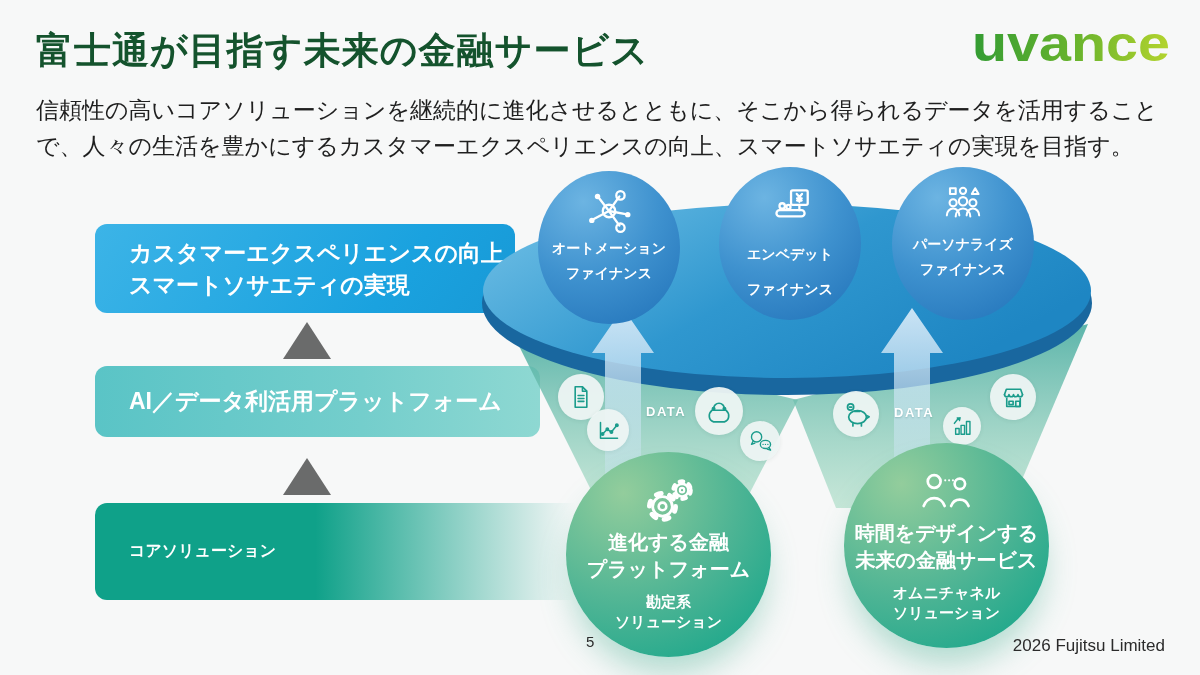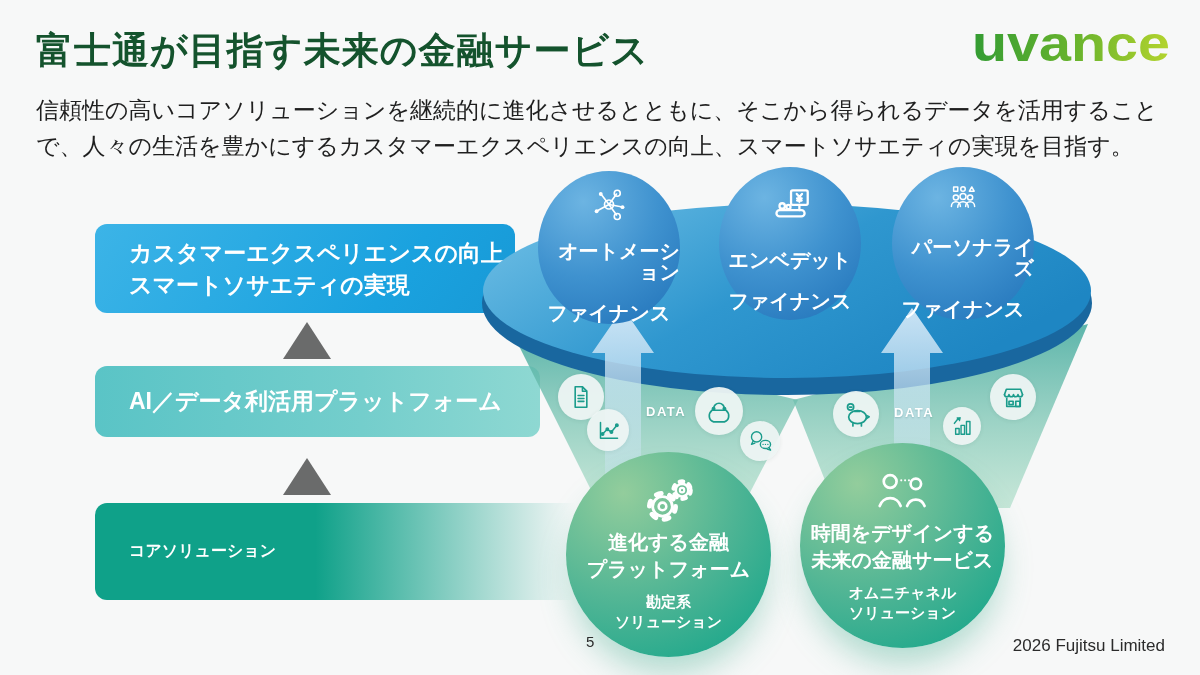--- a/index.html
+++ b/index.html
@@ -18,30 +18,30 @@
           background:linear-gradient(to right,#5ac4c6 0%,#74cecc 60%,#8ed8d2 100%); }
   .bar3 { left:95px; top:503px; width:490px; height:97px; font-size:16px;
           background:linear-gradient(to right,#0fa189 0%,#0fa189 45%,rgba(15,161,137,0) 98%); }
   .tri { position:absolute; width:0; height:0; border-left:24px solid transparent; border-right:24px solid transparent; border-bottom:37px solid #6a6b6b; z-index:2; }
   .tri1 { left:283px; top:322px; } .tri2 { left:283px; top:458px; }
   .svg-layer { position:absolute; left:0; top:0; z-index:3; pointer-events:none; }
   .egg { position:absolute; width:142px; height:153px; border-radius:50%; z-index:4;
          background:radial-gradient(circle at 32% 20%, #6cb4e2 0%, #3f92cf 48%, #2071b8 100%);
          display:flex; flex-direction:column; align-items:center; color:#fff; text-align:center; }
   .egg .ic { margin-top:17px; height:46px; }
-  .egg .t { font-size:20px; font-weight:bold; line-height:21px; margin-top:20px;text-align:right; }
-  .egg1 { left:538px; top:171px; } .egg2 { left:719px; top:167px; } .egg3 { left:892px; top:167px; }
+  .egg .t { font-size:14px; font-weight:bold; line-height:21px; margin-top:4px;text-align:right; }
+  .egg1 { left:538px; top:171px; } .egg2 { left:719px; top:167px;gap:10px; } .egg3 { left:892px; top:167px; }
   .mini { position:absolute; border-radius:50%; background:rgba(237,244,243,0.95); z-index:5;
           display:flex; align-items:center; justify-content:center; box-shadow:0 1px 4px rgba(0,60,50,0.08); }
   .data-label { position:absolute; z-index:5; color:#fff; font-weight:bold; font-size:13px; letter-spacing:1.5px; text-shadow:0 1px 2px rgba(0,80,80,0.25); }
   .gcircle { position:absolute; width:205px; height:205px; border-radius:50%; z-index:5;
              background:radial-gradient(circle at 28% 20%, #93cd9c 0%, #4db494 52%, #0ca388 100%);
              box-shadow:0 22px 32px -6px rgba(60,170,140,0.38);
              display:flex; flex-direction:column; align-items:center; color:#fff; text-align:center; }
-  .gc1 { left:566px; top:452px; } .gc2 { left:800px; top:443px;align-items:center; }
+  .gc1 { left:566px; top:452px; } .gc2 { left:844px; top:443px;align-items:center; }
   .gcircle .ic { margin-top:24px; height:50px; }
   .gcircle .tt { font-size:20px; font-weight:bold; line-height:27px; margin-top:3px; }
   .gcircle .st { font-size:15px; font-weight:bold; line-height:20px; margin-top:9px; }
   .page-num { position:absolute; left:586px; top:633px; font-size:15px; color:#2b2b2b; z-index:6; }
   .copyright { position:absolute; right:35px; top:636px; font-size:17px; color:#2b2b2b; z-index:6; }
   svg.icon { display:block; }
 </style>
 </head>
 <body>
 

